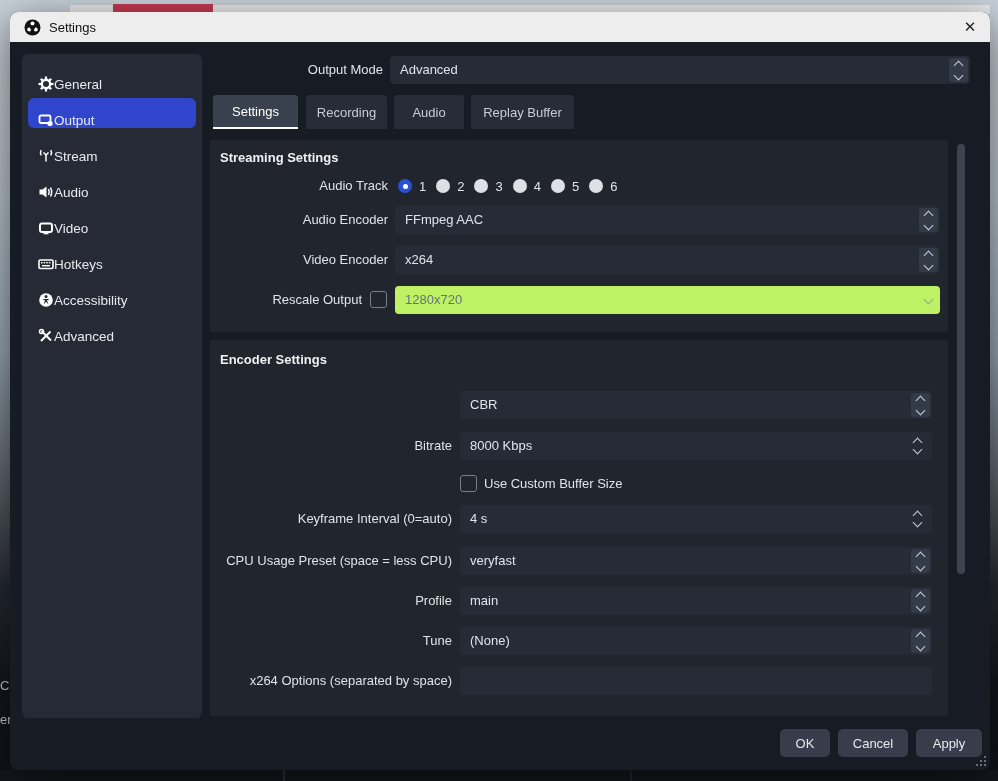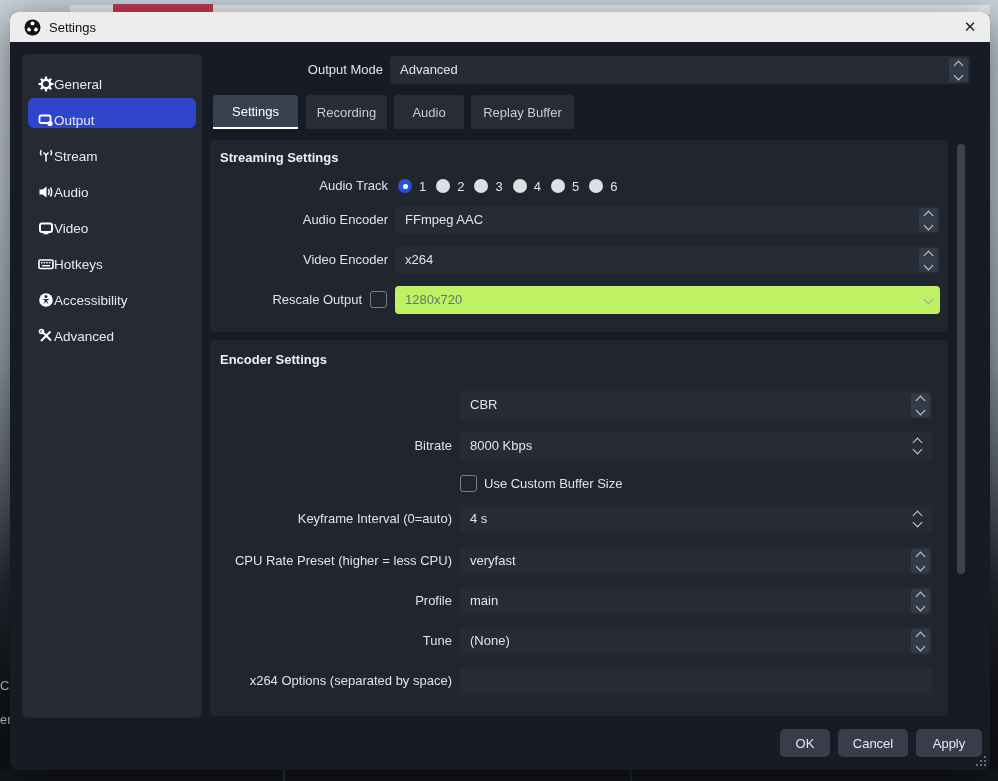--- a/index.html
+++ b/index.html
@@ -277,21 +277,21 @@
 
     <span class="flabel" style="left:0;top:165px;width:242px;">Keyframe Interval (0=auto)</span>
     <div class="spinbox" style="left:250px;top:165px;width:472px;">
       <span class="spin-value">4 s</span>
       <span class="spin-arrows">
           <i class="chev up"></i>
           <i class="chev down"></i>
         </span>
     </div>
 
-    <span class="flabel" style="left:0;top:207px;width:242px;">CPU Rate Preset (higher = less CPU)</span>
+    <span class="flabel" style="left:0;top:207px;width:242px;">CPU Usage Preset (space = less CPU)</span>
     <div class="combo" style="left:250px;top:207px;width:472px;">
       <span class="combo-value">veryfast</span>
       <span class="spin-sec">
           <i class="chev up"></i>
           <i class="chev down"></i>
         </span>
     </div>
 
     <span class="flabel" style="left:0;top:247px;width:242px;">Profile</span>
     <div class="combo" style="left:250px;top:247px;width:472px;">

